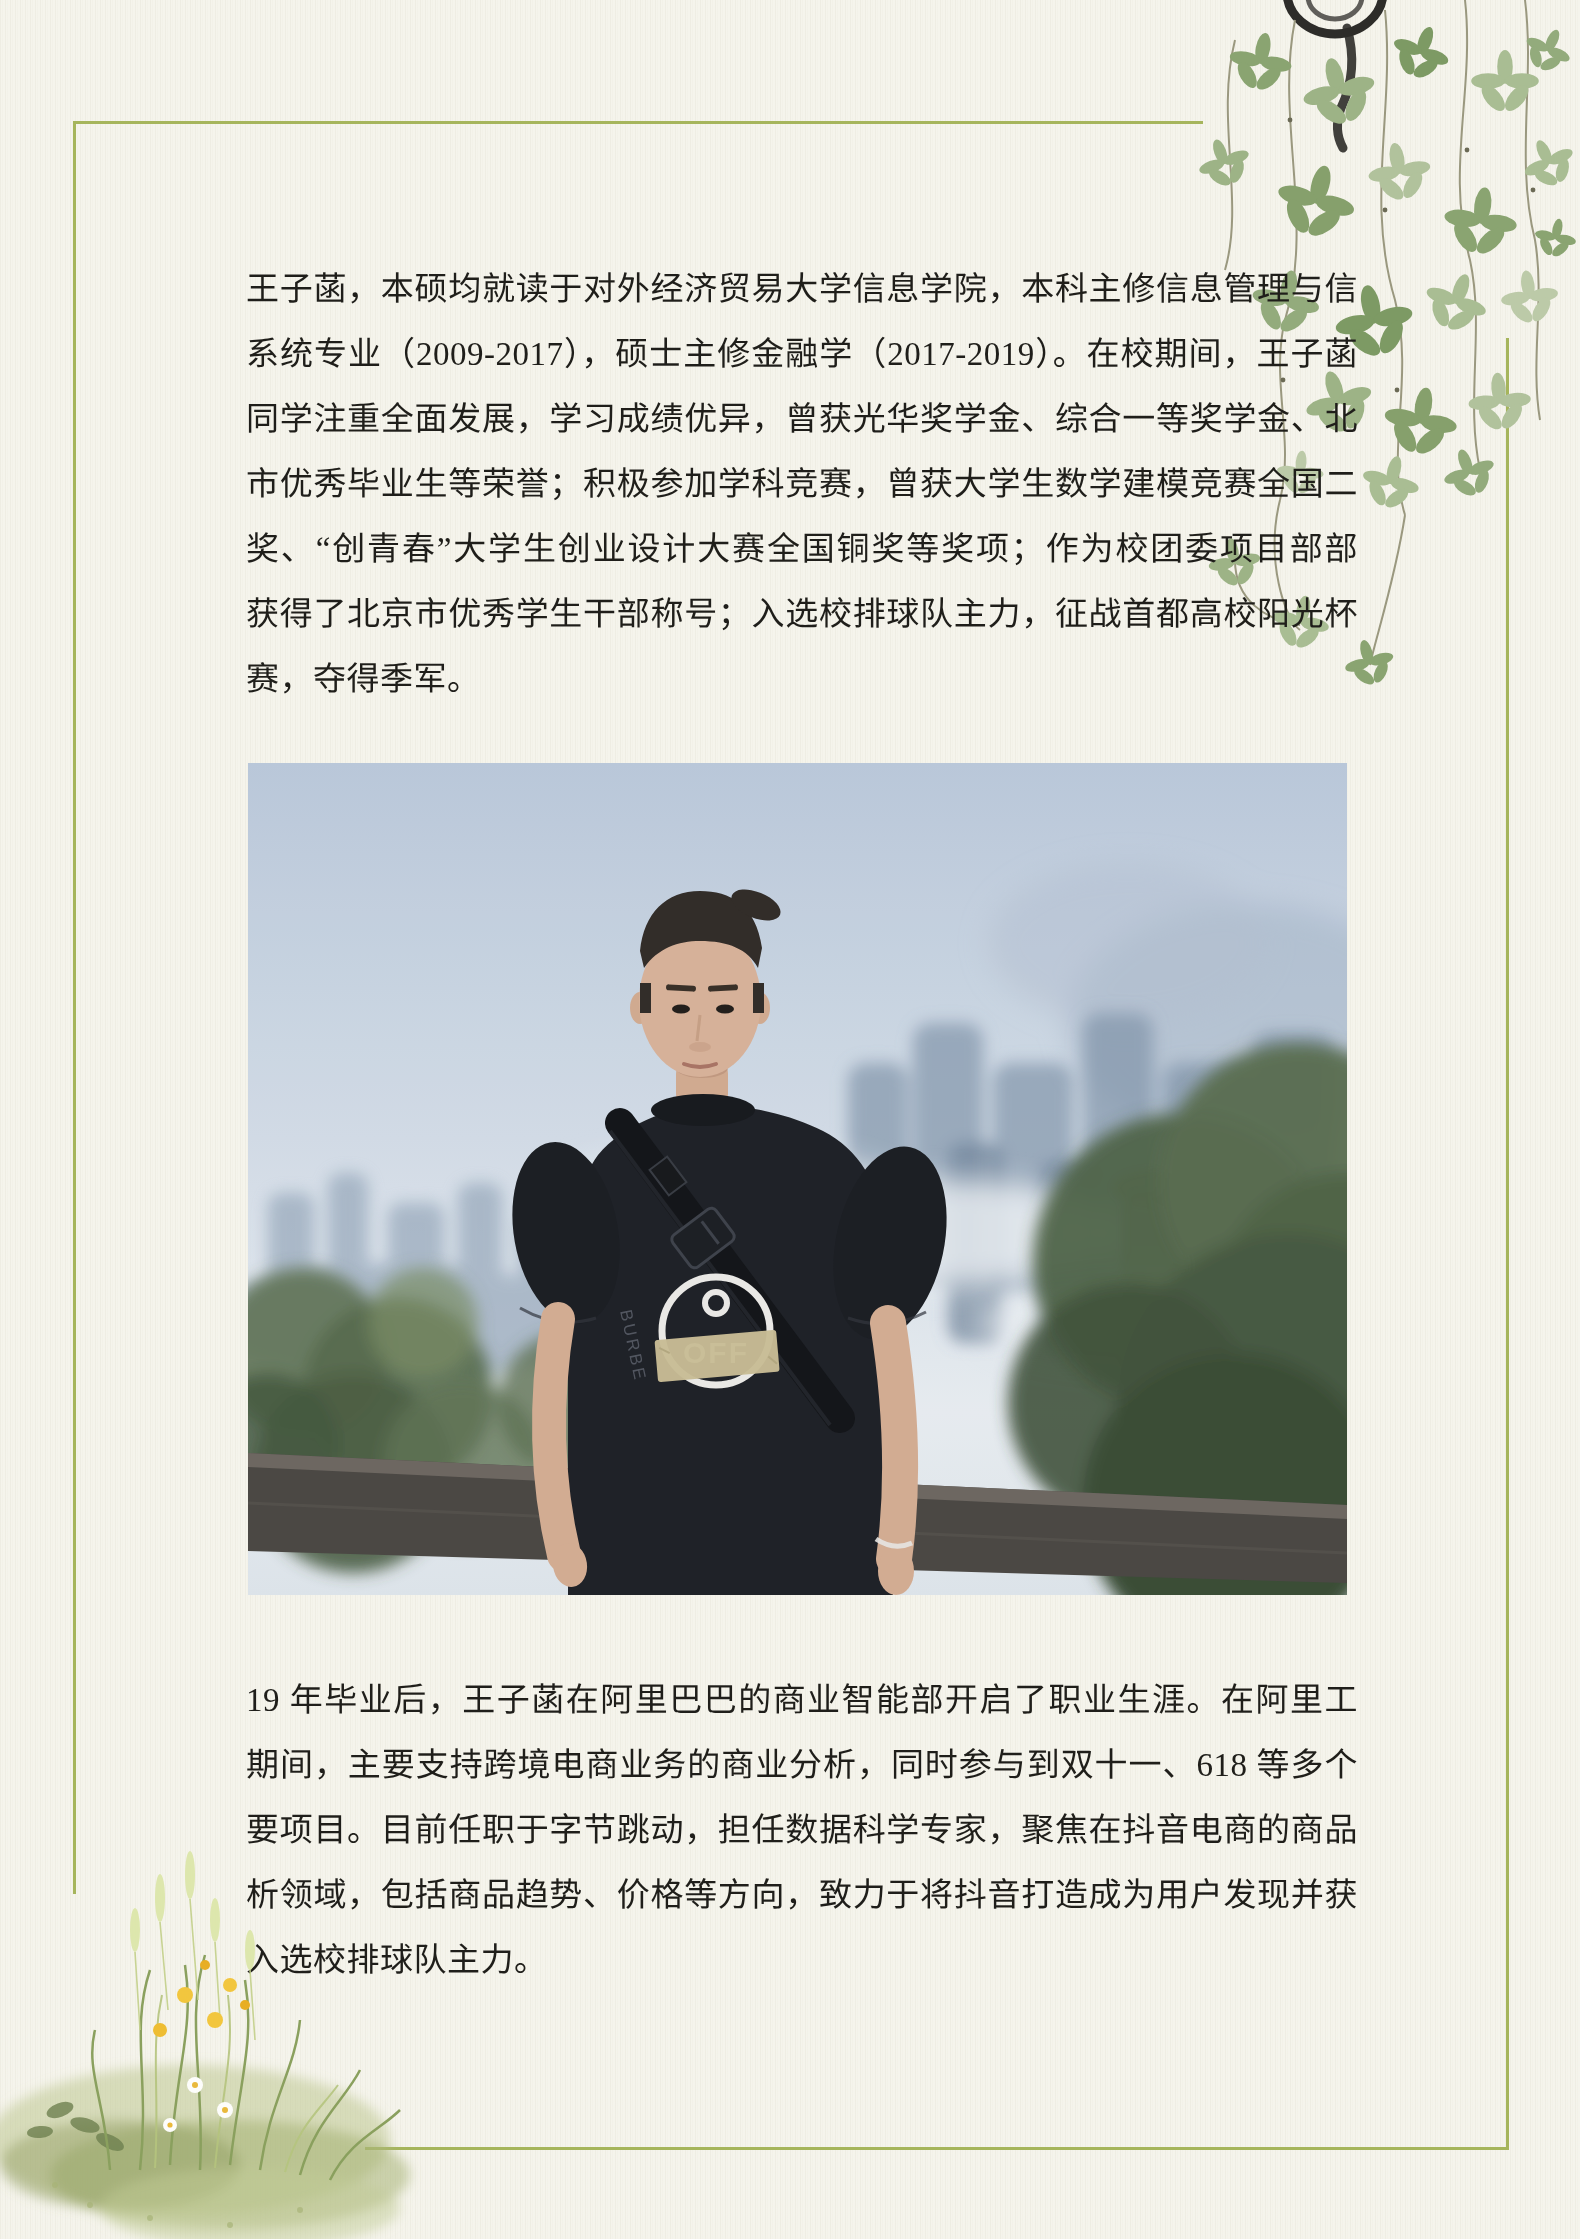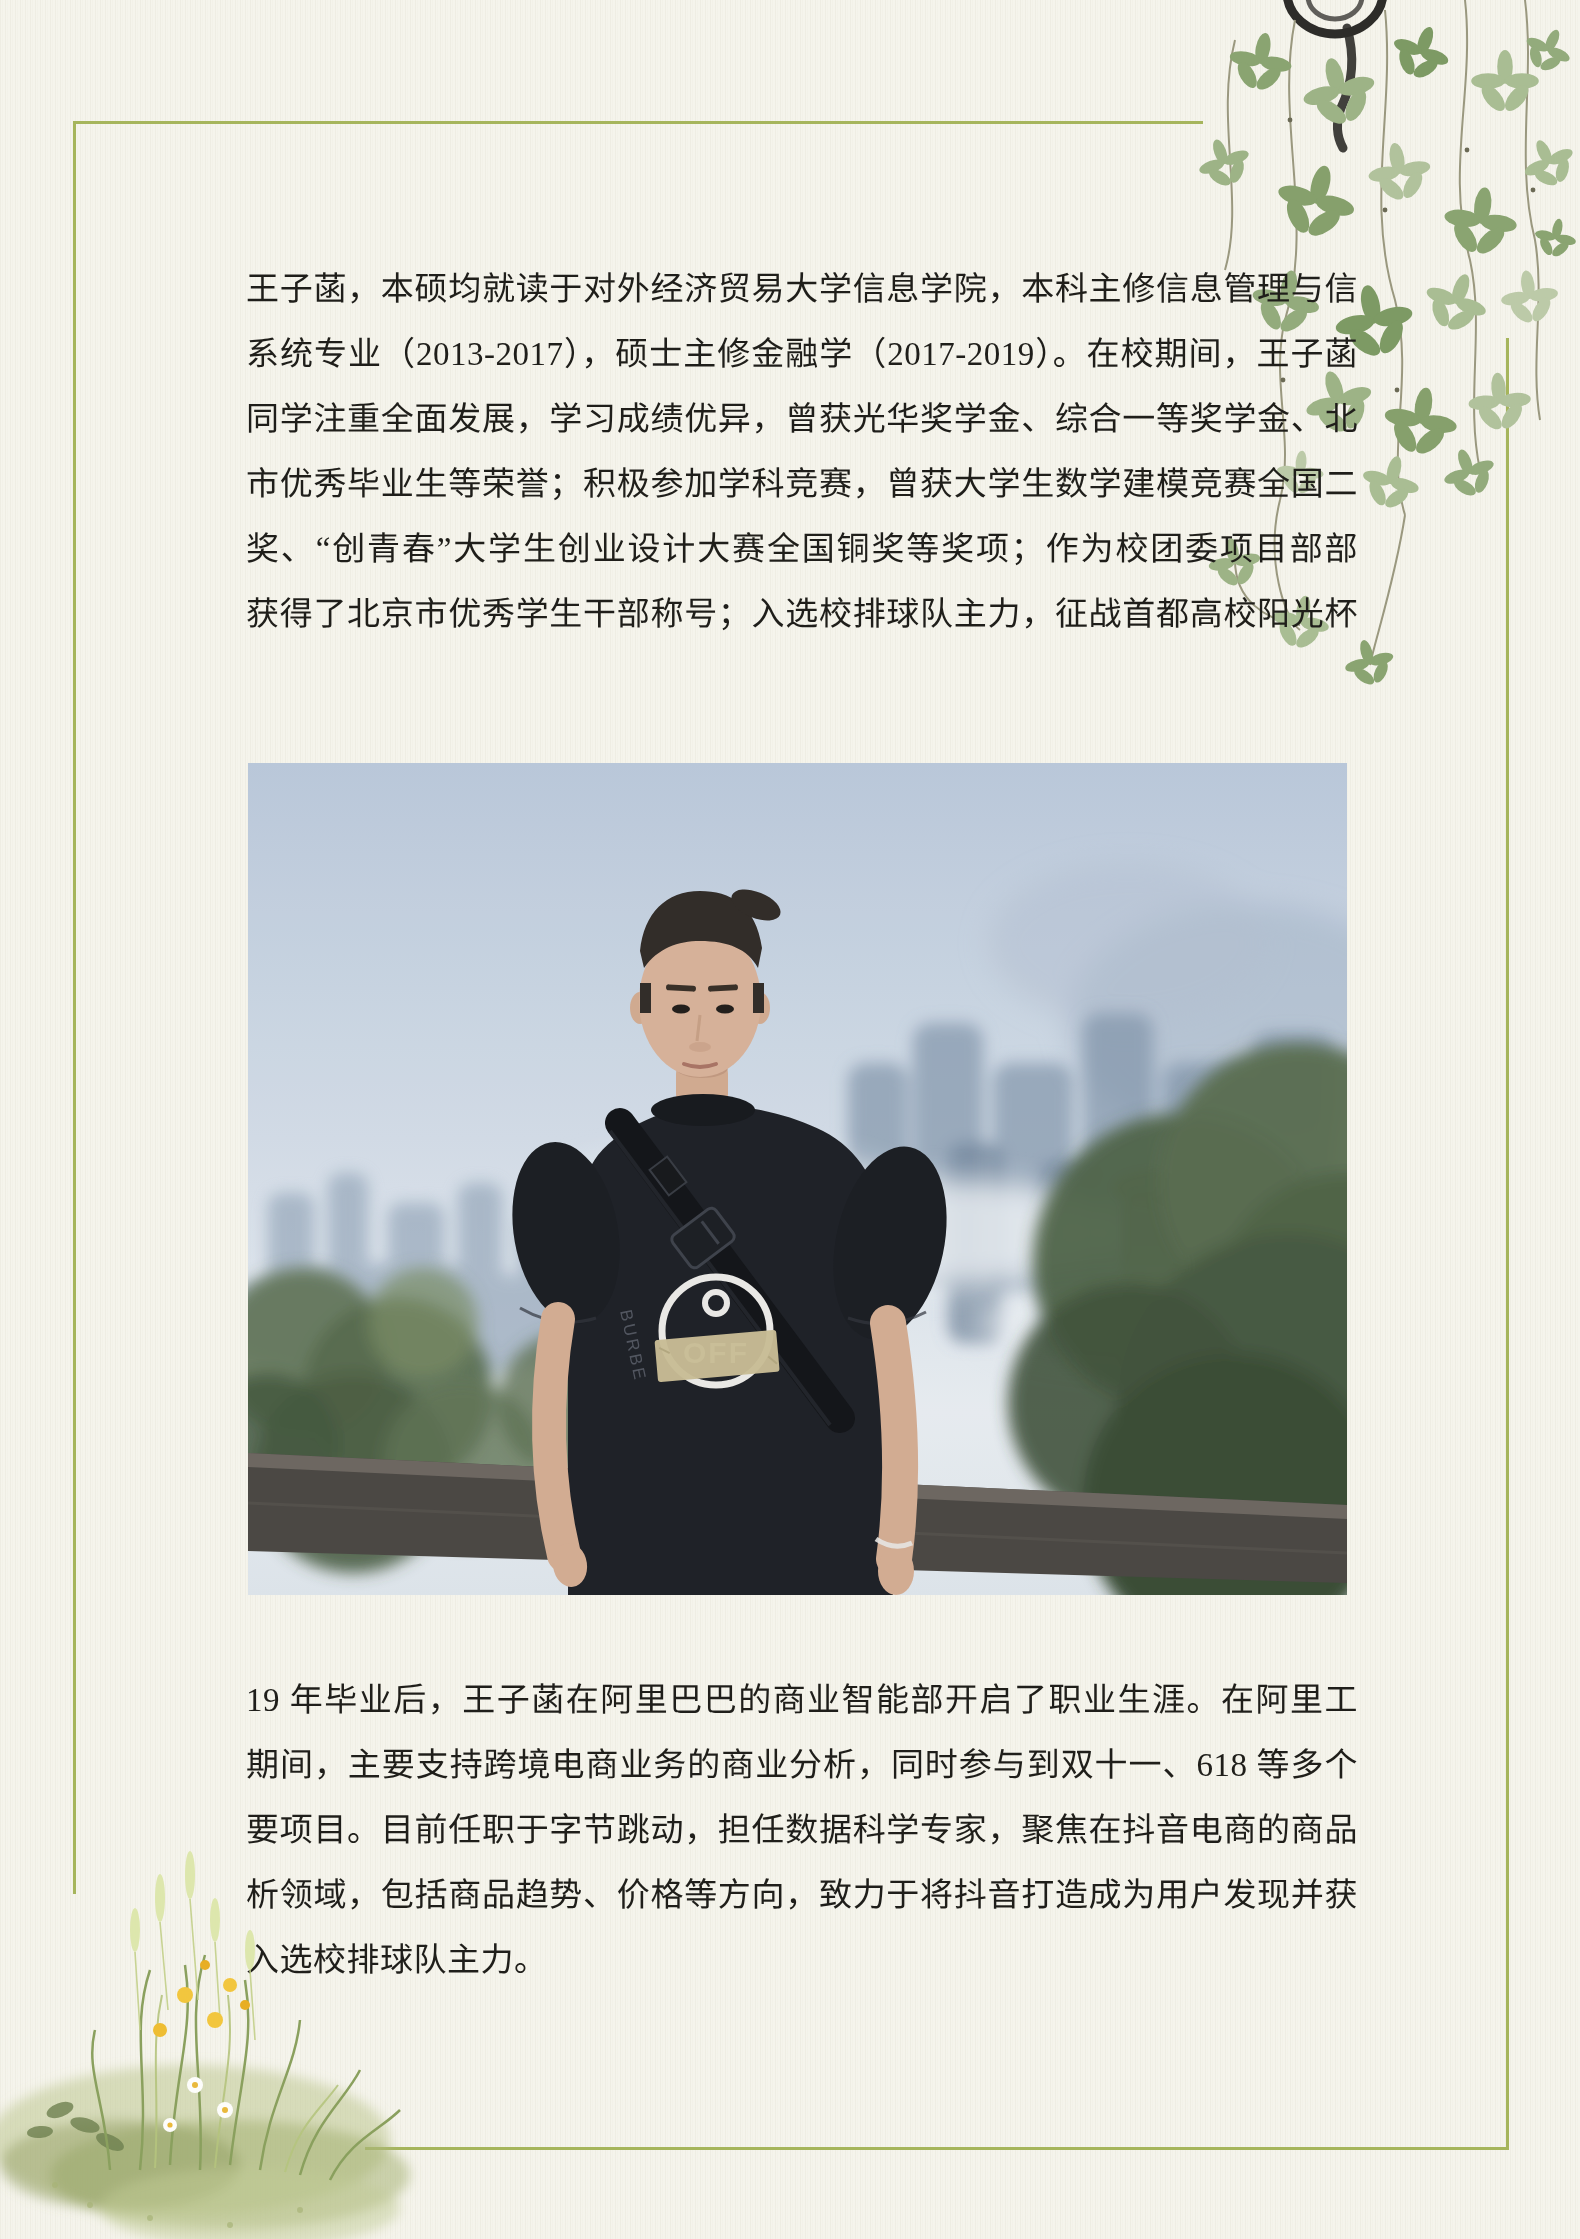--- a/index.html
+++ b/index.html
@@ -103,25 +103,26 @@
     <use href="#leaf5" transform="translate(305,485) rotate(15) scale(1.1)" fill="#a9bd93"></use>
     <use href="#leaf5" transform="translate(385,475) rotate(-20)" fill="#93ab7c"></use>
     <use href="#leaf5" transform="translate(215,475) rotate(5) scale(.9)" fill="#bccaa8"></use>
     <use href="#leaf5" transform="translate(150,565) rotate(-10)" fill="#9db386"></use>
     <use href="#leaf5" transform="translate(215,625) rotate(12) scale(1.1)" fill="#a9bd93"></use>
     <use href="#leaf5" transform="translate(285,665) rotate(-15) scale(.95)" fill="#8aa471"></use>
   </svg>
 
   <div class="para para1">
     <div class="line">王子菡，本硕均就读于对外经济贸易大学信息学院，本科主修信息管理与信息</div>
-    <div class="line">系统专业（2013-2017），硕士主修金融学（2017-2019）。在校期间，王子菡</div>
+    <div class="line">系统专业（2009-2017），硕士主修金融学（2017-2019）。在校期间，王子菡</div>
     <div class="line">同学注重全面发展，学习成绩优异，曾获光华奖学金、综合一等奖学金、北京</div>
     <div class="line">市优秀毕业生等荣誉；积极参加学科竞赛，曾获大学生数学建模竞赛全国二等</div>
     <div class="line">奖、“创青春”大学生创业设计大赛全国铜奖等奖项；作为校团委项目部部长，</div>
     <div class="line">获得了北京市优秀学生干部称号；入选校排球队主力，征战首都高校阳光杯比</div>
+    <div class="line last">赛，夺得季军。</div>
   </div>
 
   <div class="photo">
     <svg viewBox="0 0 1099 832" width="1099" height="832">
       <defs>
         <linearGradient id="sky" x1="0" y1="0" x2="0" y2="1">
           <stop offset="0" stop-color="#bac8da"></stop>
           <stop offset=".45" stop-color="#d3dce6"></stop>
           <stop offset=".78" stop-color="#e9edf1"></stop>
           <stop offset="1" stop-color="#dfe5ea"></stop>

